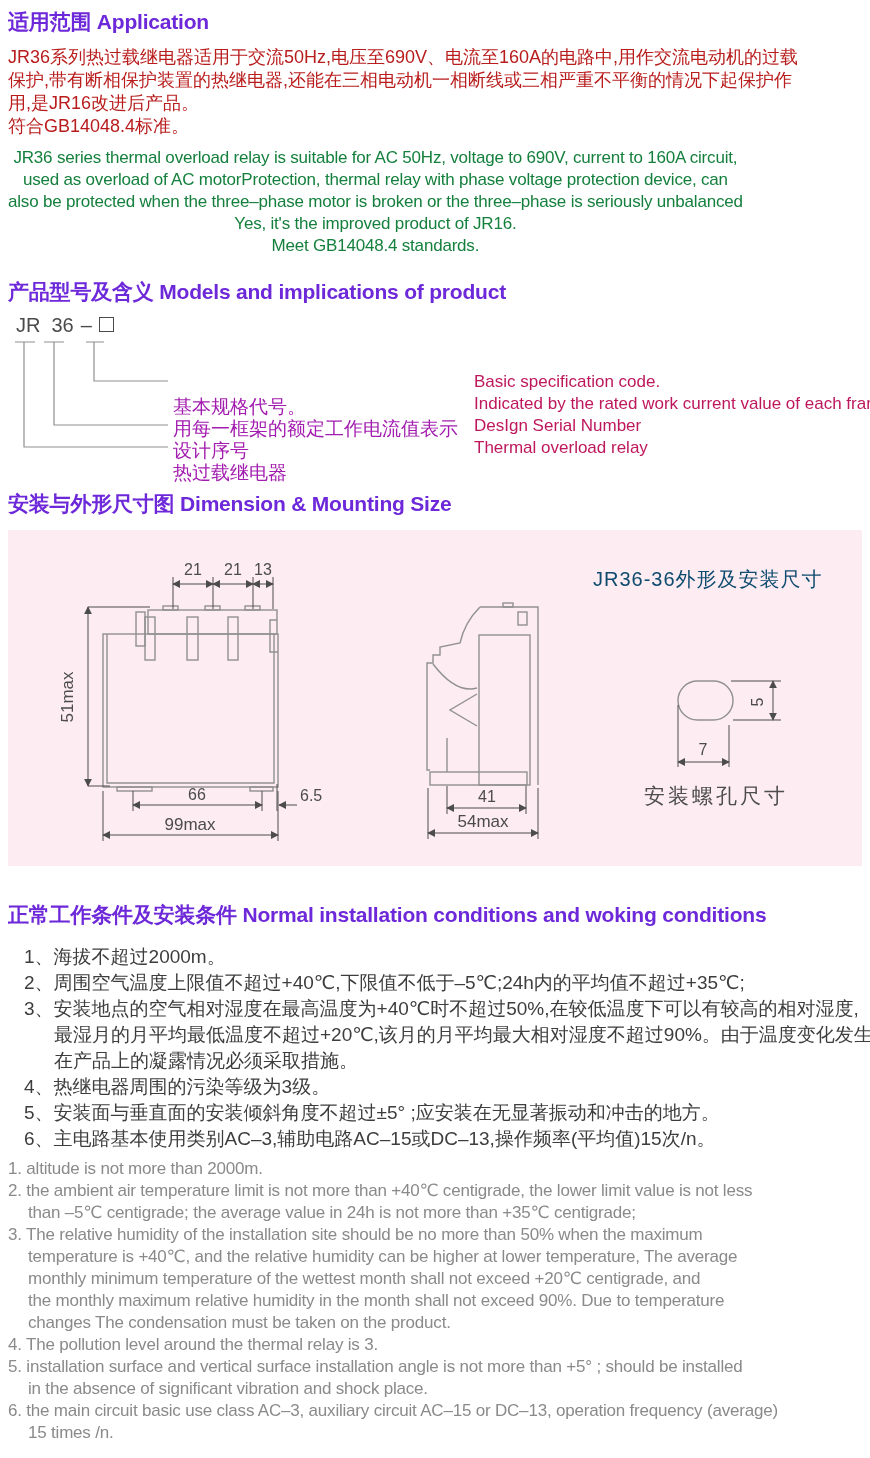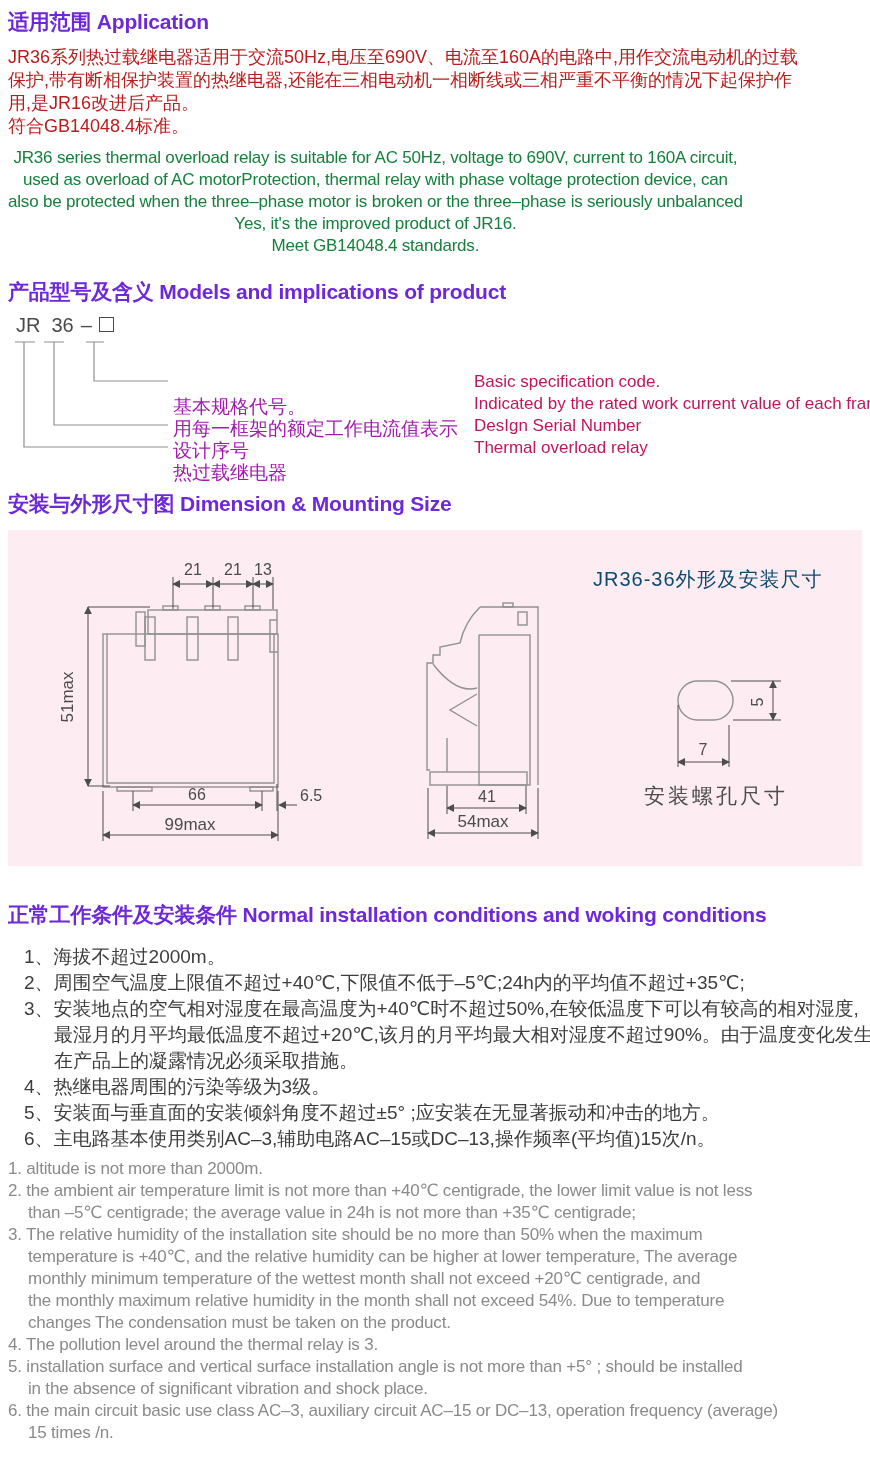--- a/index.html
+++ b/index.html
@@ -203,21 +203,21 @@
     <div>5、安装面与垂直面的安装倾斜角度不超过±5° ;应安装在无显著振动和冲击的地方。</div>
     <div>6、主电路基本使用类别AC–3,辅助电路AC–15或DC–13,操作频率(平均值)15次/n。</div>
   </div>
   <div class="enl">
     <div>1. altitude is not more than 2000m.</div>
     <div>2. the ambient air temperature limit is not more than +40℃ centigrade, the lower limit value is not less</div>
     <div class="ind">than –5℃ centigrade; the average value in 24h is not more than +35℃ centigrade;</div>
     <div>3. The relative humidity of the installation site should be no more than 50% when the maximum</div>
     <div class="ind">temperature is +40℃, and the relative humidity can be higher at lower temperature, The average</div>
     <div class="ind">monthly minimum temperature of the wettest month shall not exceed +20℃ centigrade, and</div>
-    <div class="ind">the monthly maximum relative humidity in the month shall not exceed 54%. Due to temperature</div>
+    <div class="ind">the monthly maximum relative humidity in the month shall not exceed 90%. Due to temperature</div>
     <div class="ind">changes The condensation must be taken on the product.</div>
     <div>4. The pollution level around the thermal relay is 3.</div>
     <div>5. installation surface and vertical surface installation angle is not more than +5° ; should be installed</div>
     <div class="ind">in the absence of significant vibration and shock place.</div>
     <div>6. the main circuit basic use class AC–3, auxiliary circuit AC–15 or DC–13, operation frequency (average)</div>
     <div class="ind">15 times /n.</div>
   </div>
 
 </div>
 

